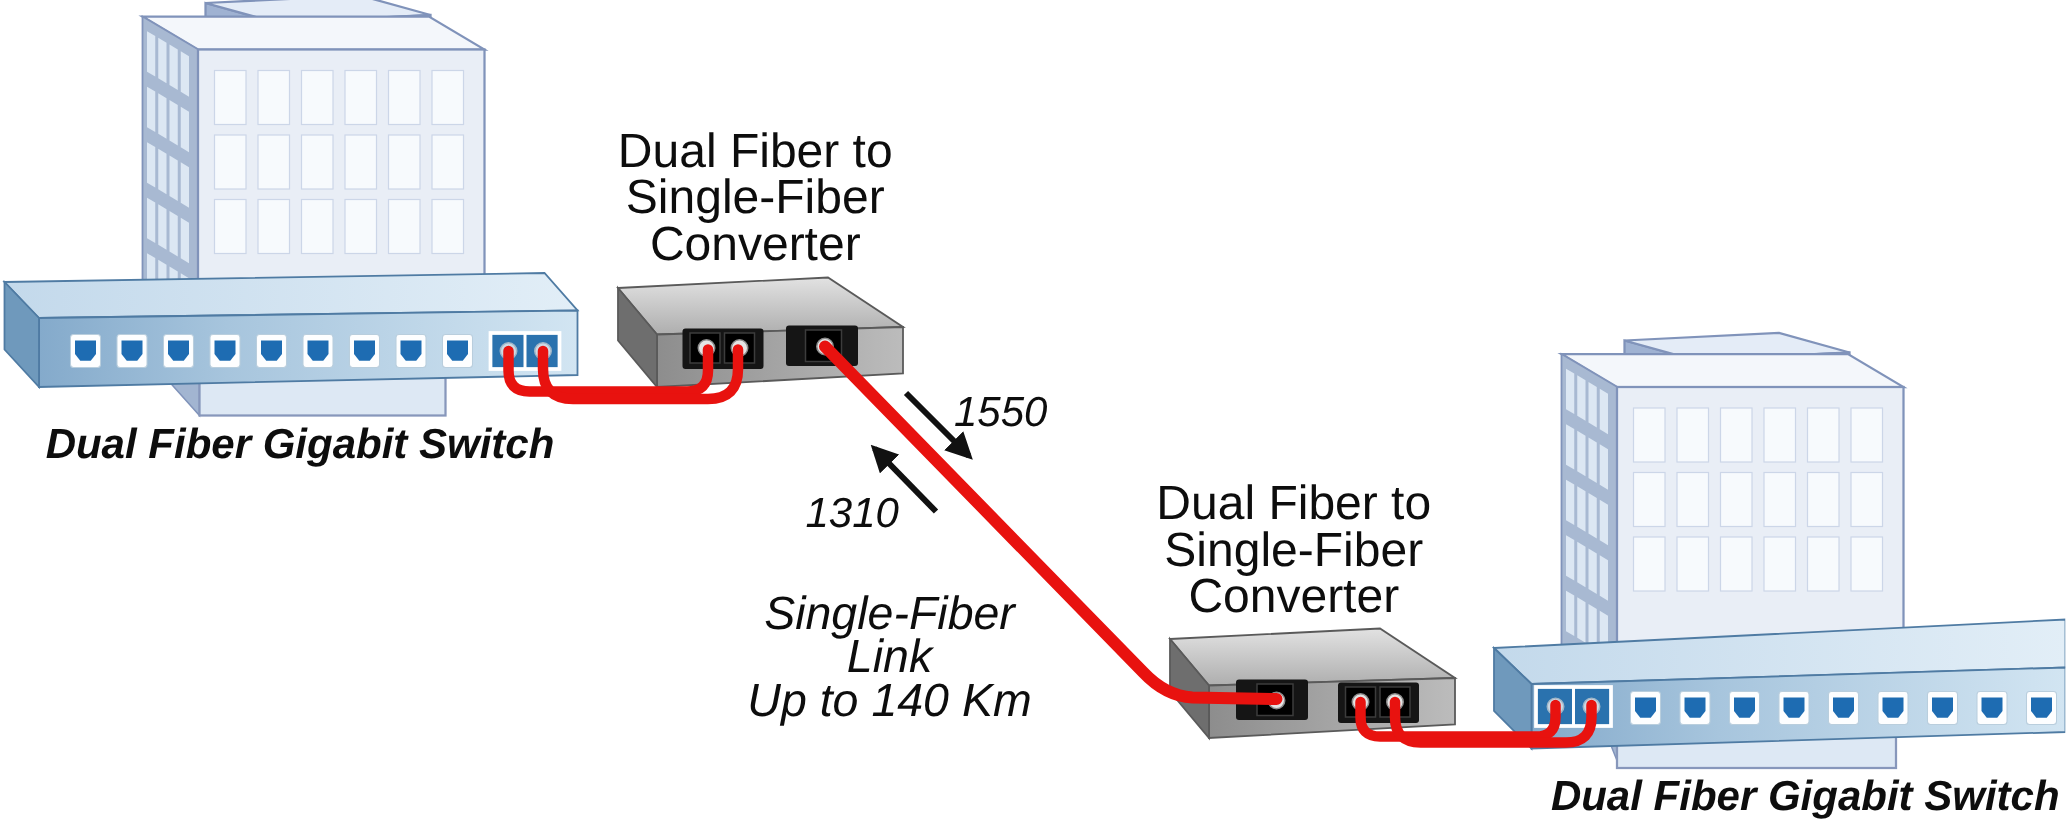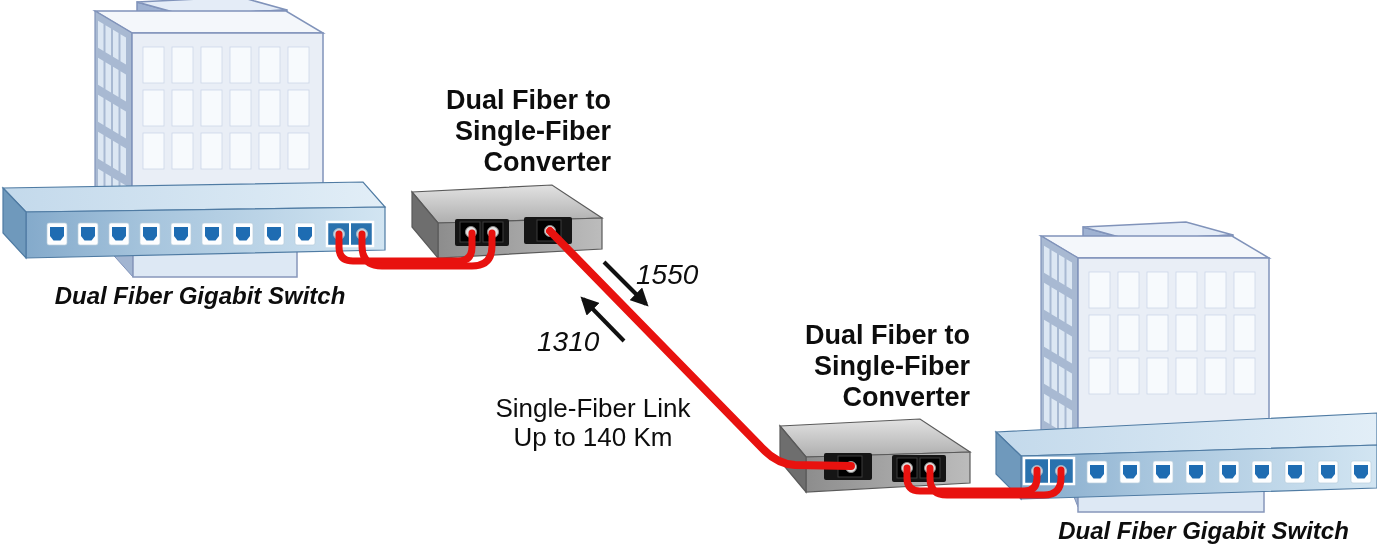--- a/index.html
+++ b/index.html
@@ -5,23 +5,23 @@
   html,body{margin:0;padding:0;background:#fff;}
   #stage{
     position:relative;width:1377px;height:550px;background:#fff;overflow:hidden;
     font-family:"Liberation Sans","DejaVu Sans",sans-serif;
   }
   #stage svg{position:absolute;left:0;top:0;}
   .lbl{
     position:absolute;color:var(--text,#0d0d0d);text-align:center;
     white-space:pre-line;pointer-events:none;
   }
-  .lbl-switch{font-size:24px;font-weight:bold;font-style:italic;line-height:30px;}
-  .lbl-conv{font-size:27px;font-weight:bold;line-height:31px;text-align:right;}
-  .lbl-link{font-size:26px;line-height:29px;}
+  .lbl-switch{font-size:28px;font-weight:bold;font-style:italic;line-height:30px;}
+  .lbl-conv{font-size:32px;font-weight:normal;line-height:31px;}
+  .lbl-link{font-size:31px;font-style:italic;line-height:29px;}
   .lbl-wave{font-size:28px;font-style:italic;line-height:30px;text-align:left;}
   .cable{fill:none;stroke:var(--cable-red,#e8120f);stroke-linecap:round;stroke-linejoin:round;}
   .wave-arrow{stroke:#111;stroke-width:4;fill:none;}
 </style>
 </head>
 <body>
 
 <div id="stage">
 
 <svg viewBox="0 0 1377 550" width="1377" height="550">

